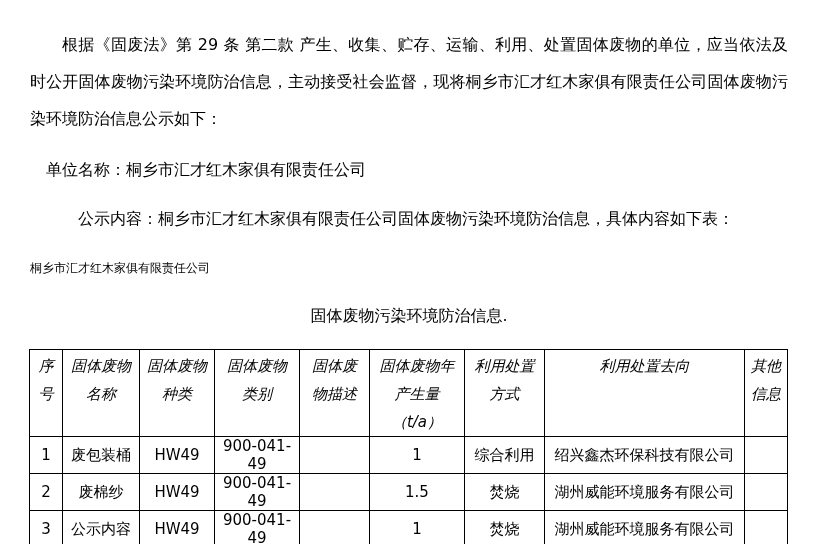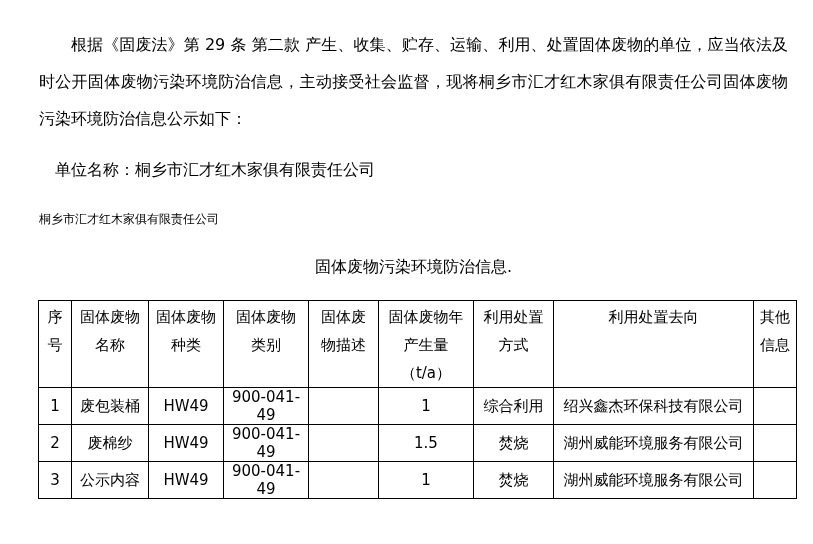--- a/index.html
+++ b/index.html
@@ -11,21 +11,21 @@
     width: 813px;
     height: 544px;
     overflow: hidden;
     font-family: "DejaVu Sans", sans-serif;
     color: #000000;
   }
   .page {
     box-sizing: border-box;
     width: 813px;
     height: 544px;
-    padding: 26px 25px 0 39px;
+    padding: 26px 25px 0 30px;
   }
   .intro {
     margin: 0;
     font-size: 16px;
     line-height: 37px;
     text-align: justify;
     text-indent: 2em;
     letter-spacing: 0;
   }
   .line {
@@ -60,38 +60,40 @@
     font-weight: normal;
     overflow: hidden;
   }
   table.waste th {
     height: 62px;
     font-size: 15px;
     line-height: 28px;
     text-align: center;
     vertical-align: top;
     padding: 2px 6px 0 6px;
+    font-style: italic;
   }
   table.waste td {
     height: 33px;
     font-size: 15px;
     line-height: 18px;
     text-align: center;
     vertical-align: middle;
     padding: 0 2px;
   }
 </style>
 </head>
 <body>
 
 <div class="page">
 
   <p class="intro">根据《固废法》第 29 条 第二款 产生、收集、贮存、运输、利用、处置固体废物的单位，应当依法及时公开固体废物污染环境防治信息，主动接受社会监督，现将桐乡市汇才红木家俱有限责任公司固体废物污染环境防治信息公示如下：</p>
 
   <p class="line">单位名称：桐乡市汇才红木家俱有限责任公司</p>
+  <p class="line indent">公示内容：桐乡市汇才红木家俱有限责任公司固体废物污染环境防治信息，具体内容如下表：</p>
 
   <p class="center-title">桐乡市汇才红木家俱有限责任公司</p>
   <p class="center-subtitle">固体废物污染环境防治信息.</p>
 
   <table class="waste">
     <colgroup>
       <col style="width:33px">
       <col style="width:77px">
       <col style="width:75px">
       <col style="width:85px">

